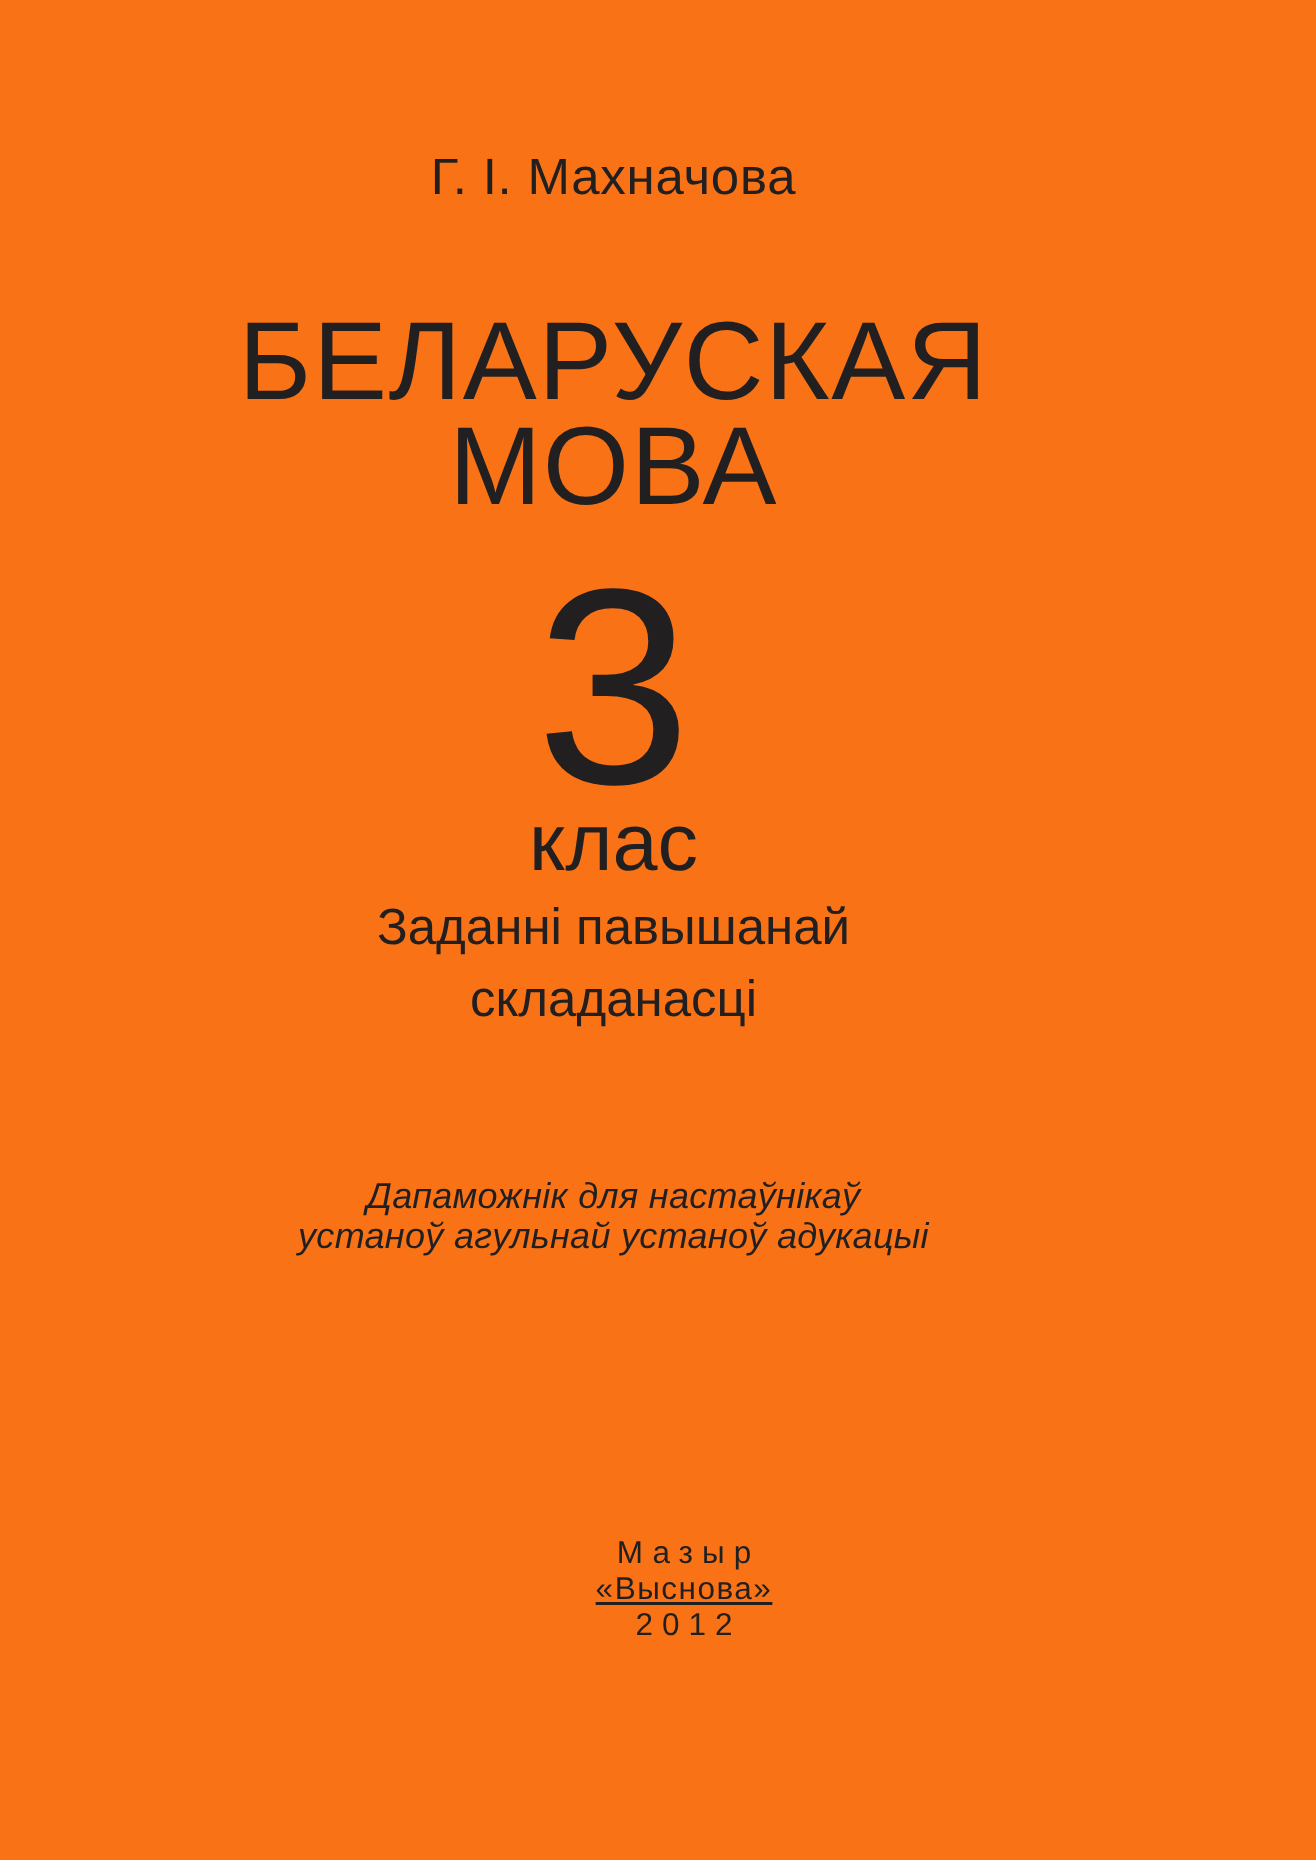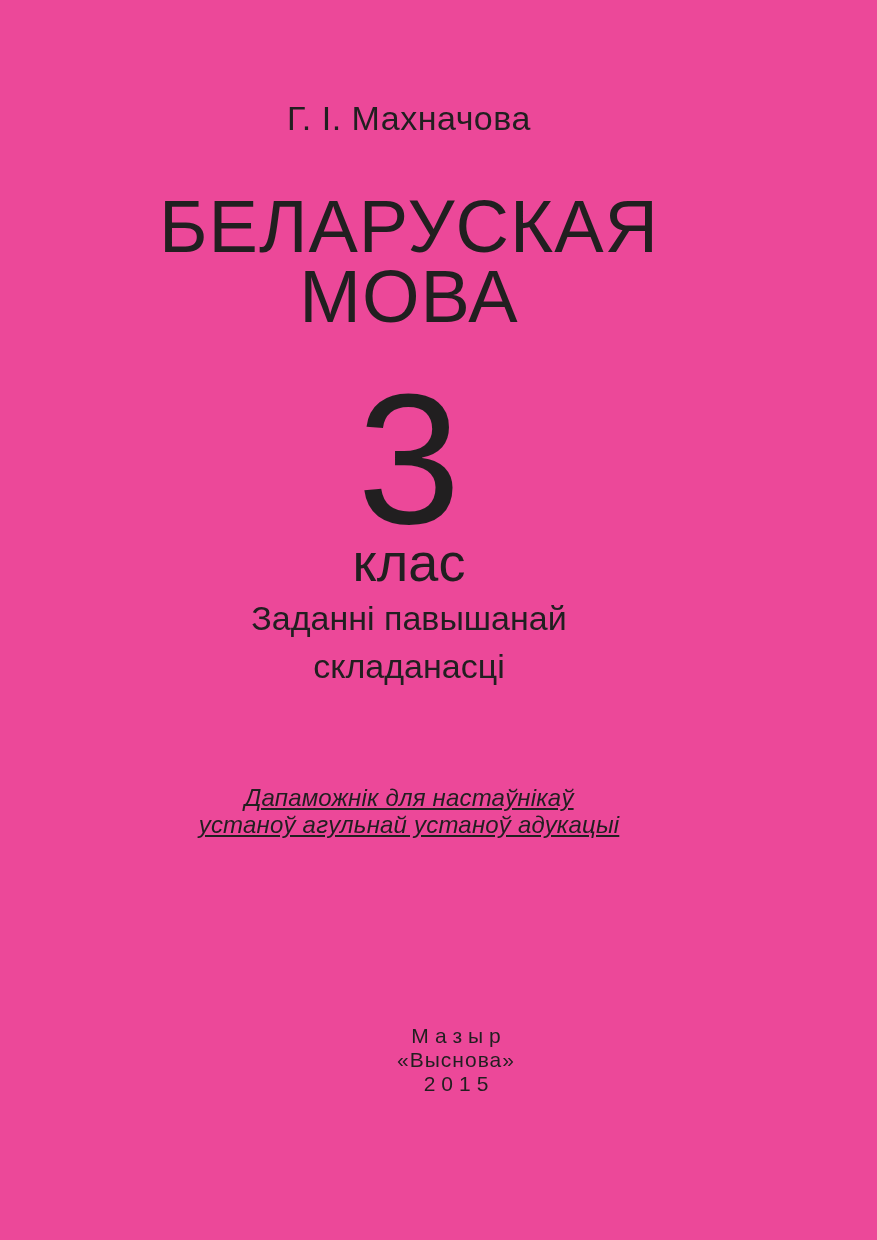--- a/index.html
+++ b/index.html
@@ -5,39 +5,39 @@
   * { margin: 0; padding: 0; box-sizing: border-box; }
   html, body { background: #ffffff; }
   body {
     font-family: "Liberation Sans", "DejaVu Sans", sans-serif;
     color: #211f20;
   }
   .page {
     position: relative;
     width: 877px;
     height: 1240px;
-    background: #ec4899;
+    background: #f97316;
     overflow: hidden;
     margin: 0 auto;
   }
   
   .block {
     position: absolute;
     left: 0;
     width: 818px;
     text-align: center;
   }
   .author {
     top: 98px;
     font-size: 34px;
     line-height: 40px;
     letter-spacing: 0.5px;
   }
   .book-title {
-    top: 192px;
+    top: 206px;
     font-size: 74px;
     line-height: 70px;
     font-weight: 400;
     letter-spacing: 1px;
   }
   .grade-number {
     top: 366px;
     font-size: 186px;
     line-height: 186px;
     font-weight: 400;
@@ -51,30 +51,29 @@
     top: 594px;
     font-size: 34px;
     line-height: 48px;
   }
   .note {
     top: 784px;
     font-style: italic;
     font-size: 24px;
     line-height: 27px;
     letter-spacing: 0.2px;
-    text-decoration: underline;
   }
   .imprint {
     top: 1024px;
     font-size: 21px;
     line-height: 24px;
     margin-left: 47px;
   }
   .spaced { letter-spacing: 6px; margin-right: -6px; display: inline-block; }
-  .pub { letter-spacing: 1px; }
+  .pub { letter-spacing: 1px; text-decoration: underline; }
 </style>
 </head>
 <body>
 
 <div class="page">
 
   <div class="block author">Г. І. Махначова</div>
 
   <div class="block book-title">
     <div>БЕЛАРУСКАЯ</div>
@@ -94,17 +93,17 @@
     <div>Дапаможнік для настаўнікаў</div>
     <div>устаноў агульнай устаноў адукацыі</div>
   </div>
 
   <div class="block imprint">
     <div>
       <span class="spaced">Мазыр</span>
     </div>
     <div class="pub">«Выснова»</div>
     <div>
-      <span class="spaced">2015</span>
+      <span class="spaced">2012</span>
     </div>
   </div>
 
 </div>
 
 </body></html>

